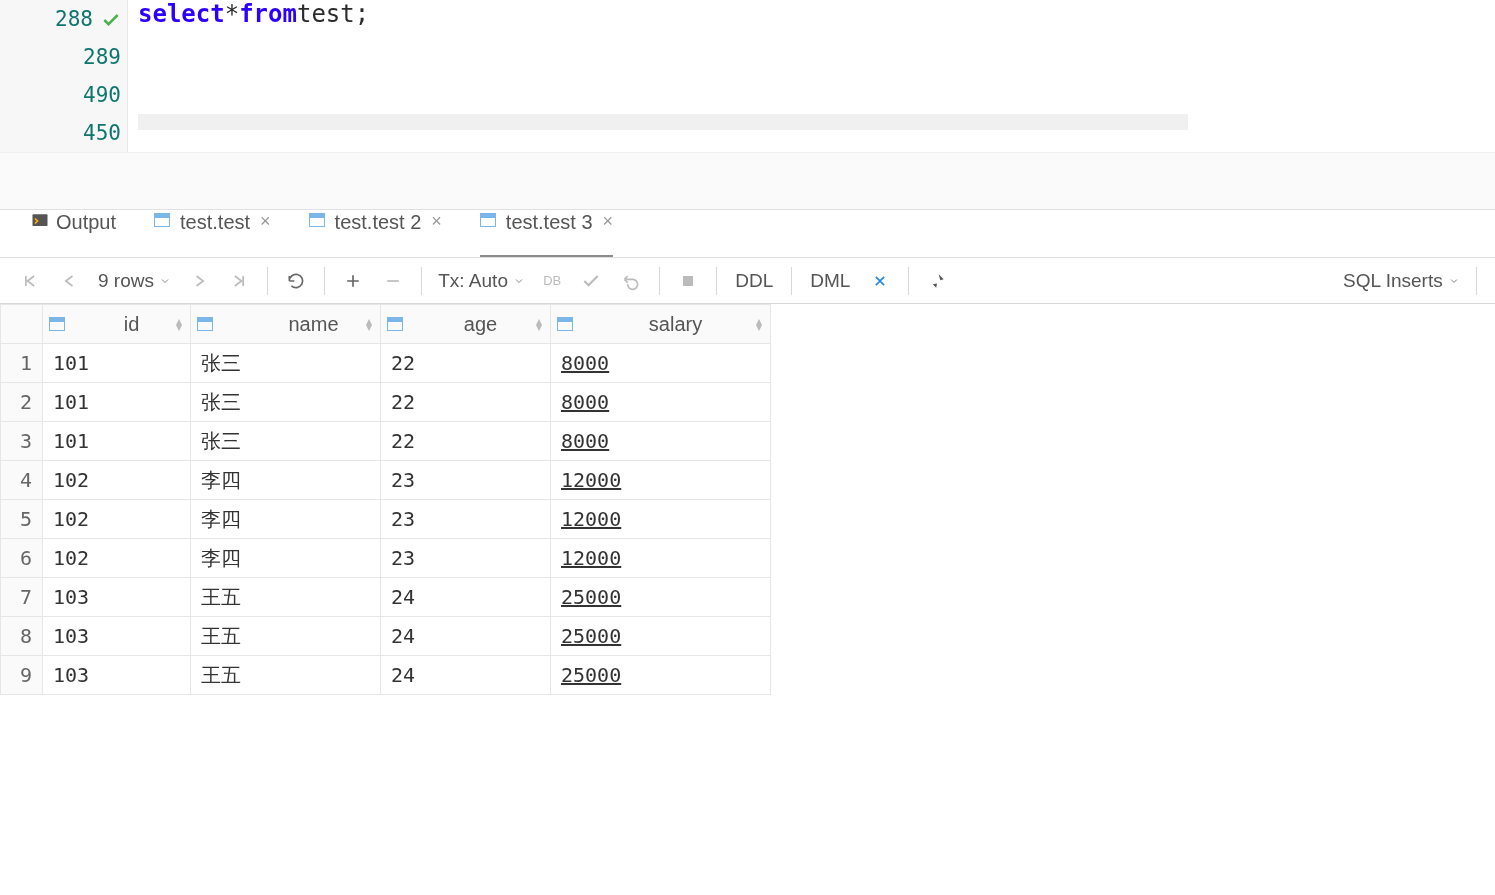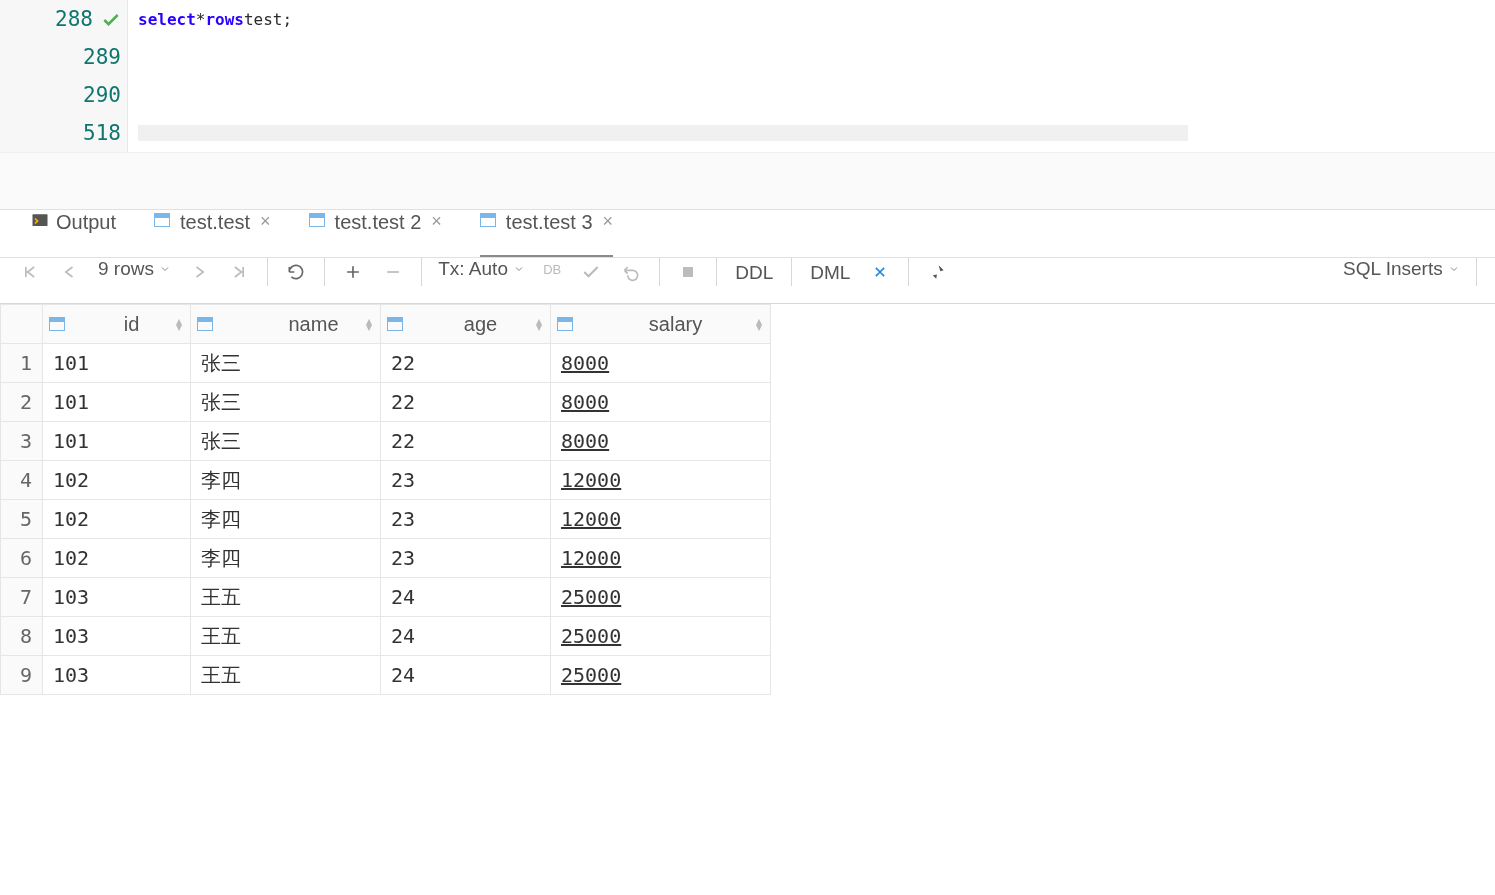--- a/index.html
+++ b/index.html
@@ -25,36 +25,35 @@
   padding-right: 6px;
   color: #0f766e;
   font-family: "Menlo","Consolas",monospace;
   font-size: 21px;
 }
 .gutter-check { margin-left: 8px; color: #4caf50; }
 .code-area { flex: 1; }
 .code-line {
   height: 38px;
   display: flex;
-  align-items: center;
   padding-left: 10px;
   font-family: "Menlo","Consolas",monospace;
-  font-size: 16px;
+  font-size: 24px;
 }
 .kw { color: #2b00ff; font-weight: bold; }
 .code-nonkw { color: #2b2b2b; }
 .scroll-track { height: 16px; background: #f0f0f0; margin-right: 300px; }
 .spacer { height: 58px; background: #fafafa; border-top: 1px solid #f0f0f0; border-bottom: 1px solid #e0e0e0; }
 
 .tab-bar { height: 48px; display: flex; align-items: center; background: #fff; border-bottom: 1px solid #e0e0e0; padding-left: 30px; gap: 38px; }
 .tab { display: flex; align-items: flex-start; gap: 6px; height: 46px; cursor: pointer; font-size: 20px; color: #555; }
 .tab.active { border-bottom: 2px solid #8a8a8a; }
 .close-x { color: #999; font-size: 18px; margin-left: 4px; cursor: pointer; }
 
-.toolbar { height: 46px; display: flex; align-items: flex-start; border-bottom: 1px solid #d8d8d8; padding: 0 12px; gap: 4px; font-size: 19px; color: #555; }
+.toolbar { height: 46px; display: flex; align-items: center; border-bottom: 1px solid #d8d8d8; padding: 0 12px; gap: 4px; font-size: 19px; color: #555; }
 .tbtn { padding: 4px 8px; cursor: pointer; display: inline-flex; align-items: center; }
 .tbtn.disabled { color: #c0c0c0; }
 .sep { width: 1px; height: 28px; background: #d8d8d8; margin: 0 6px; }
 .rows-label { color: #555; padding: 0 6px; }
 
 .table-wrap { overflow: auto; }
 table { border-collapse: collapse; border-radius: 15px; }
 th, td { border: 1px solid #e6e6e6; height: 39px; font-size: 20px; }
 th { background: #fafafa; color: #555; font-weight: normal; position: relative; }
 th.rownum-h { width: 42px; background: #fafafa; }
@@ -82,31 +81,31 @@
       <span class="gutter-check">
         <svg class="ico" viewBox="0 0 24 24">
             <path fill="none" stroke="#4caf50" stroke-width="3" d="M4 12l5 5L20 6"></path>
           </svg>
       </span>
     </div>
     <div class="gutter-line">
         <span>289</span>
       </div>
     <div class="gutter-line">
-        <span>290</span>
+        <span>490</span>
       </div>
     <div class="gutter-line">
-        <span>518</span>
+        <span>450</span>
       </div>
   </div>
   <div class="code-area">
     <div class="code-line">
       <span class="kw">select</span>
         <span class="code-nonkw"> * </span>
-        <span class="kw">rows</span>
+        <span class="kw">from</span>
         <span class="code-nonkw"> test;</span>
     </div>
     <div class="code-line"></div>
     <div class="code-line"></div>
     <div class="code-line">
         <div class="scroll-track" style="width:1050px;"></div>
       </div>
   </div>
 </div>
 

